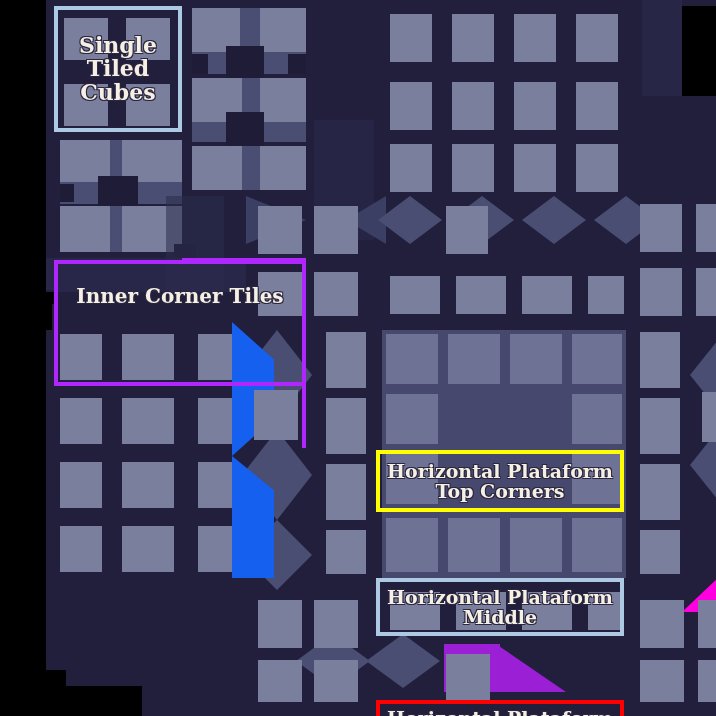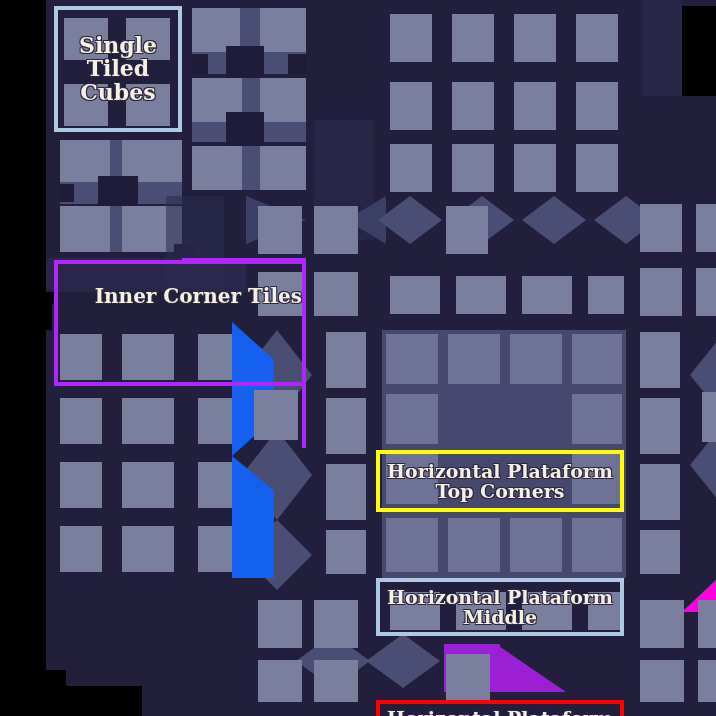--- a/index.html
+++ b/index.html
@@ -27,21 +27,21 @@
        align-items:center;justify-content:center;text-align:center;
        color:#f5efe4;font-weight:700;line-height:1.06;
        text-shadow:1px 1px 0 #2b2740, -1px 1px 0 #2b2740, 1px -1px 0 #2b2740, -1px -1px 0 #2b2740;}
 
   .b-ltblue{border:4px solid #adc9e3;}
   .b-yellow{border:4px solid #ffff00;}
   .b-red   {border:4px solid #ff0000;}
   .b-violet{border:4px solid #b026ff;}
 
   .f22{font-size:22px;} .f19{font-size:19px;}
-  .f20{font-size:20px;justify-content:flex-end;}
+  .f20{font-size:20px;}
 
   .lbl{position:relative;z-index:6;}
 
   
   .shape{position:absolute;}
 </style>
 </head>
 <body>
 
 <div id="stage">

